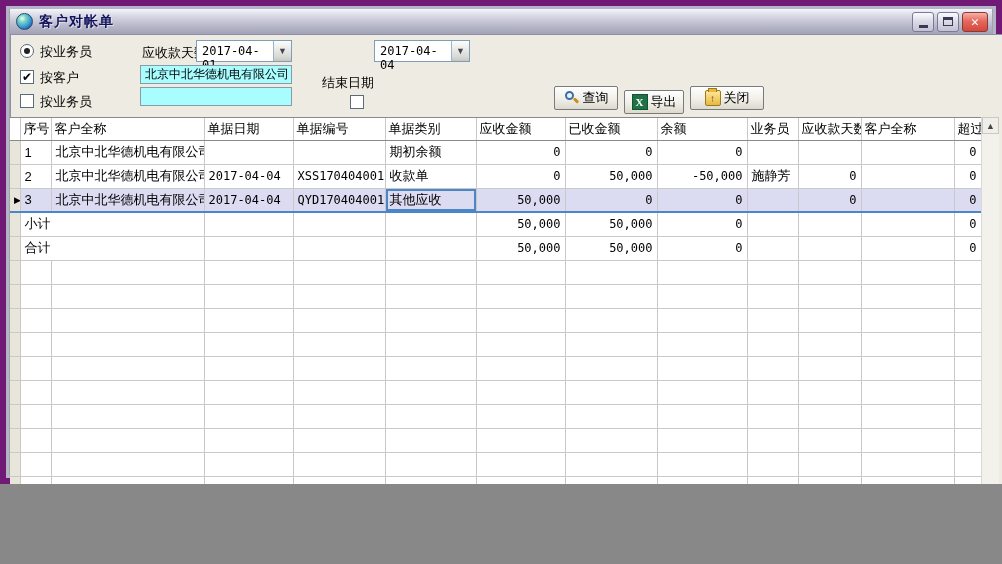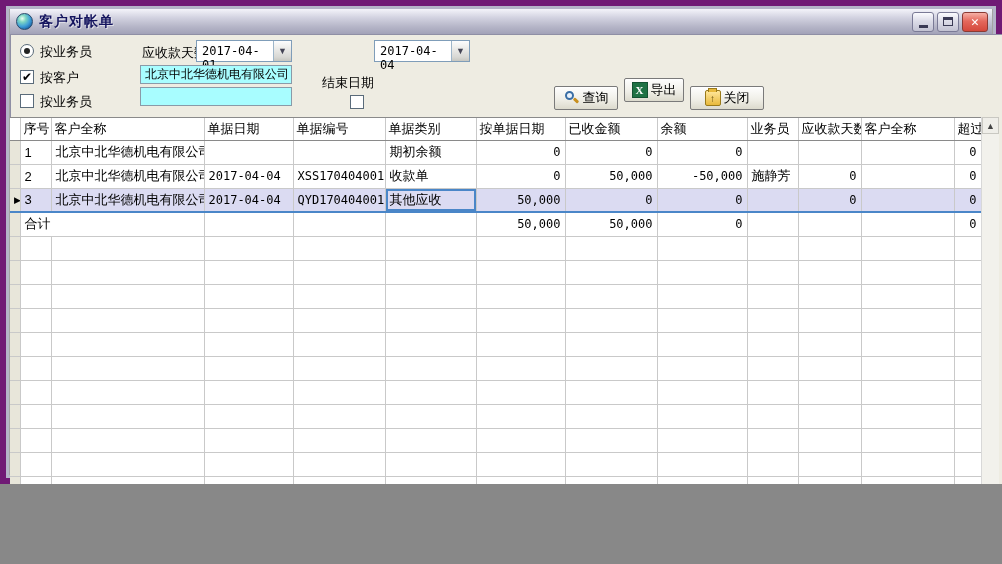--- a/index.html
+++ b/index.html
@@ -135,21 +135,21 @@
 
     <span class="chk" style="left:340px;top:61px;"></span>
 
     <span class="xbtn" style="left:544px;top:52px;width:64px;">
       <span class="icon16 mag">
           <span class="lens"></span>
           <span class="handle"></span>
         </span>
       <span>查询</span>
     </span>
-    <span class="xbtn" style="left:614px;top:44px;width:60px;">
+    <span class="xbtn" style="left:614px;top:56px;width:60px;">
       <span class="icon16 xls"></span>
       <span>导出</span>
     </span>
     <span class="xbtn" style="left:680px;top:52px;width:74px;">
       <span class="icon16 fold"></span>
       <span>关闭</span>
     </span>
 
     <div class="grid-wrap">
       <table class="grid">
@@ -169,21 +169,21 @@
             <col style="width: 27px;">
           </colgroup>
         <thead>
             <tr>
           <th class="state"></th>
         <th>序号</th>
               <th>客户全称</th>
               <th>单据日期</th>
               <th>单据编号</th>
               <th>单据类别</th>
-              <th>按单据日期</th>
+              <th>应收金额</th>
               <th>已收金额</th>
               <th>余额</th>
               <th>业务员</th>
               <th>应收款天数</th>
               <th>客户全称</th>
               <th>超过应</th>
             </tr>
           </thead>
         <tbody>
             <tr>
@@ -221,20 +221,34 @@
               <td class="">3</td>
               <td class="">北京中北华德机电有限公司</td>
               <td class="mono">2017-04-04</td>
               <td class="mono">QYD170404001</td>
               <td class="focused">其他应收</td>
               <td class="num">50,000</td>
               <td class="num">0</td>
               <td class="num">0</td>
               <td class=""></td>
               <td class="num">0</td>
+              <td class=""></td>
+              <td class="num">0</td>
+            </tr>
+            <tr>
+              <td class="state"></td>
+              <td colspan="2">小计</td>
+              <td class="mono"></td>
+              <td class="mono"></td>
+              <td class=""></td>
+              <td class="num">50,000</td>
+              <td class="num">50,000</td>
+              <td class="num">0</td>
+              <td class=""></td>
+              <td class="num"></td>
               <td class=""></td>
               <td class="num">0</td>
             </tr>
             <tr>
               <td class="state"></td>
               <td colspan="2">合计</td>
               <td class="mono"></td>
               <td class="mono"></td>
               <td class=""></td>
               <td class="num">50,000</td>

